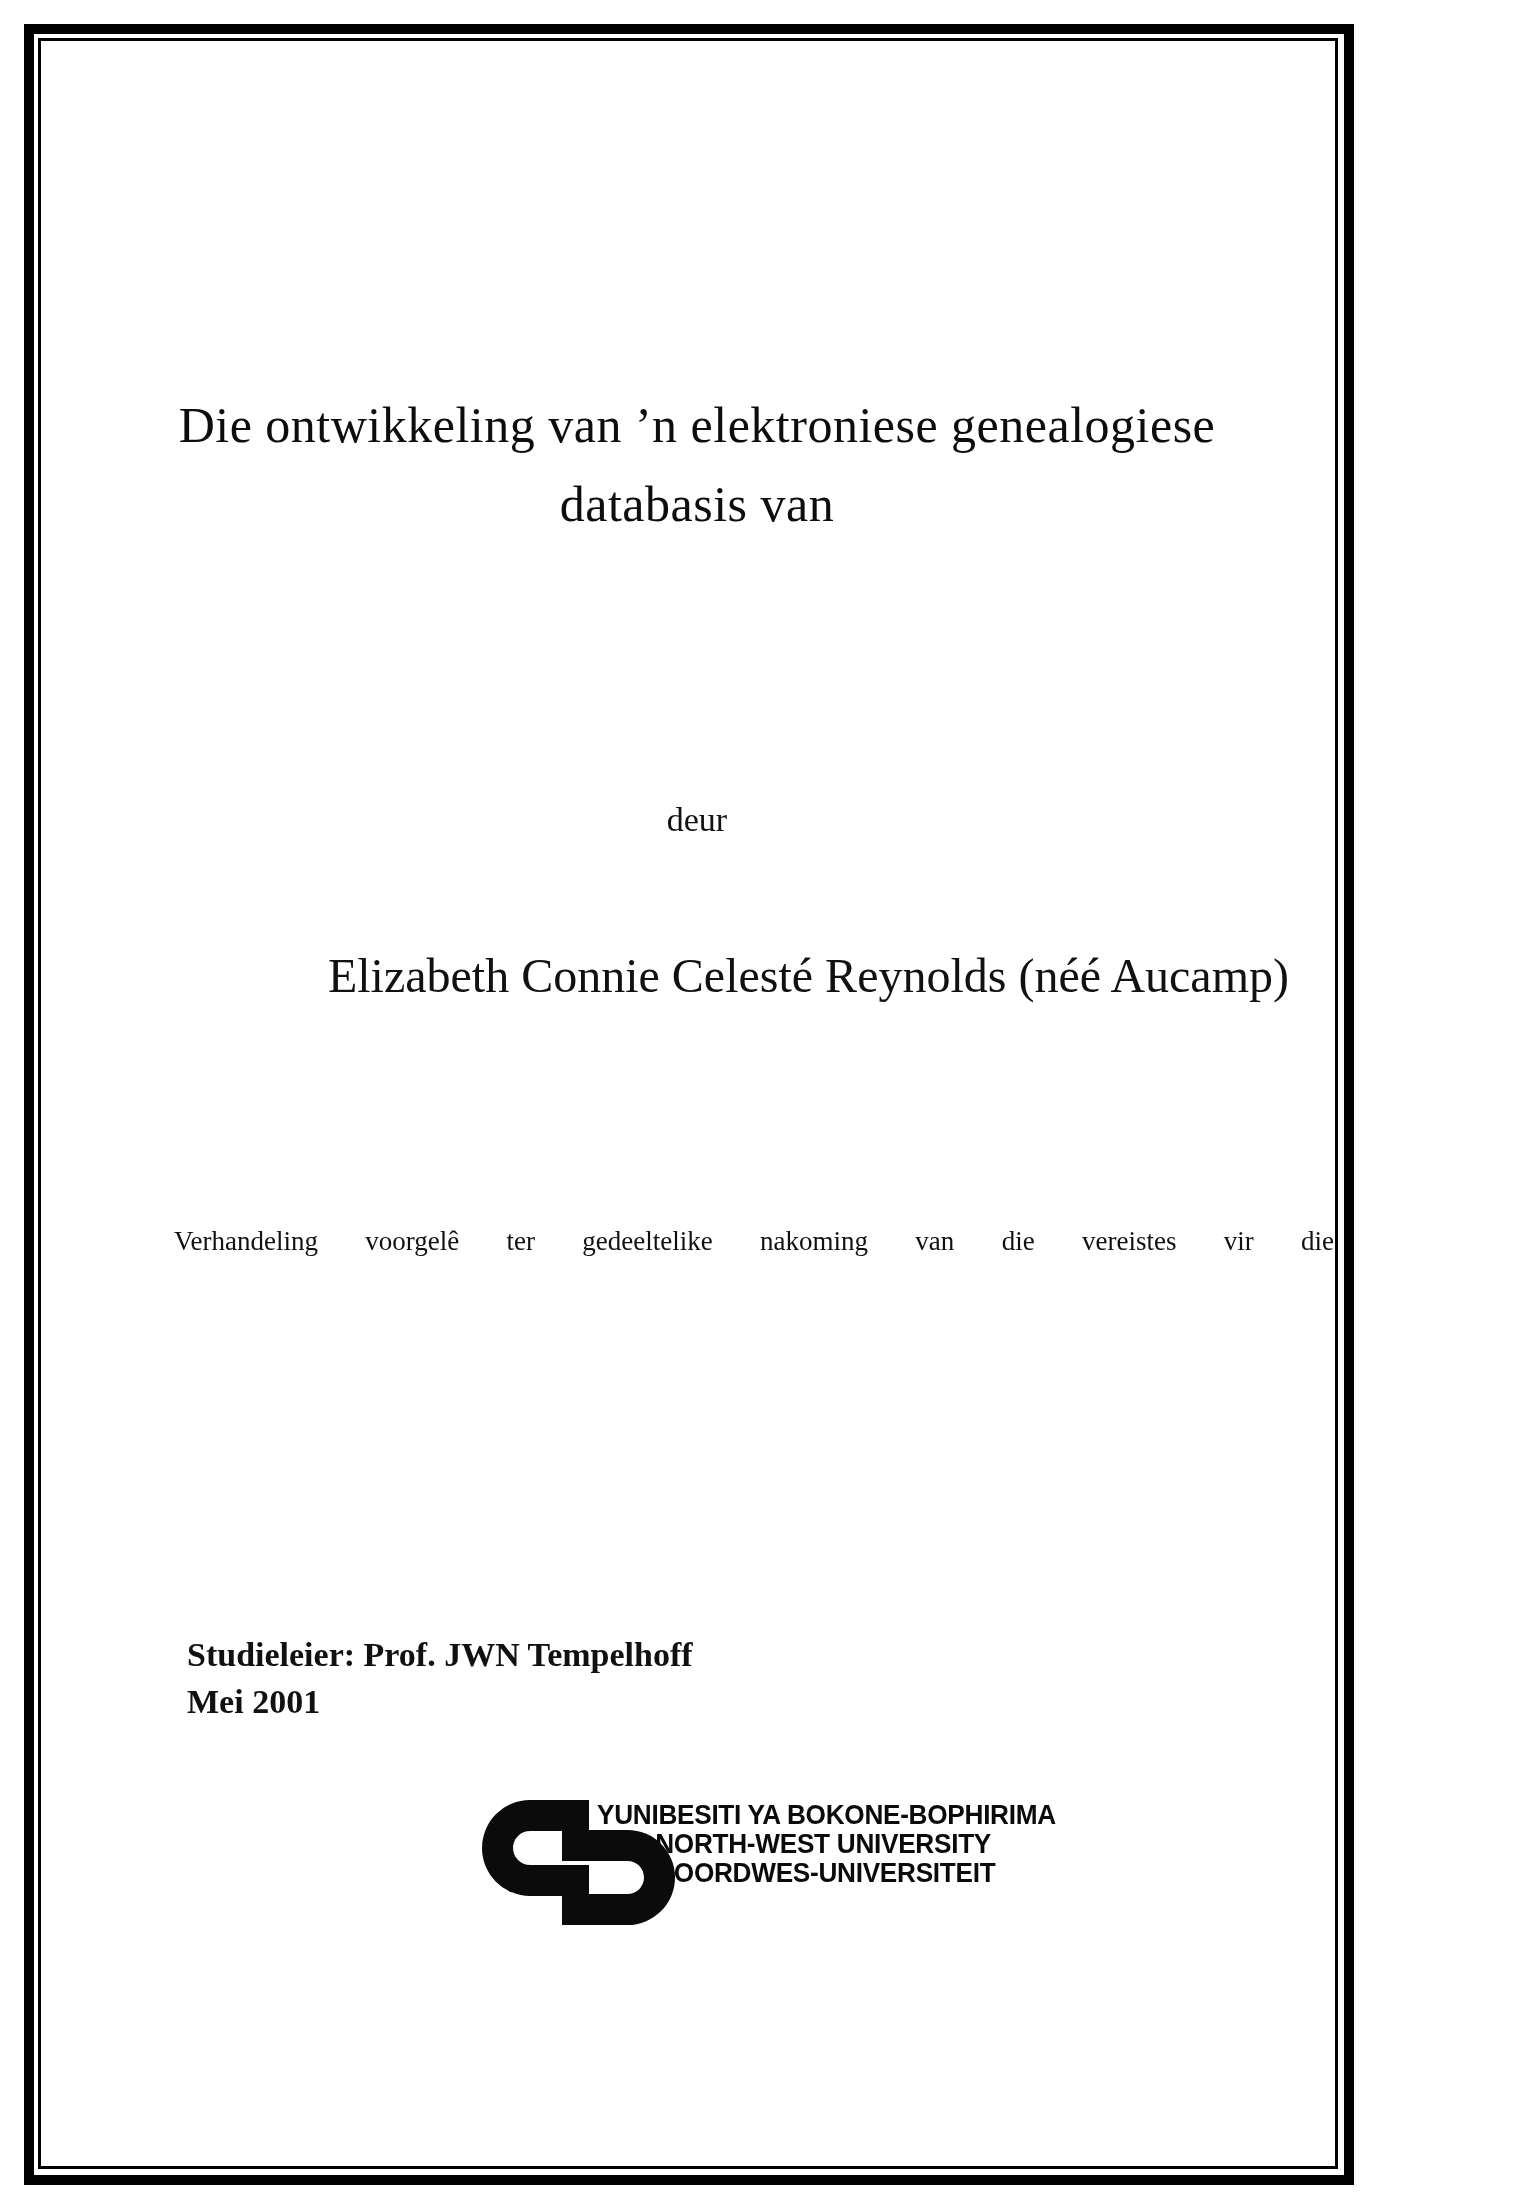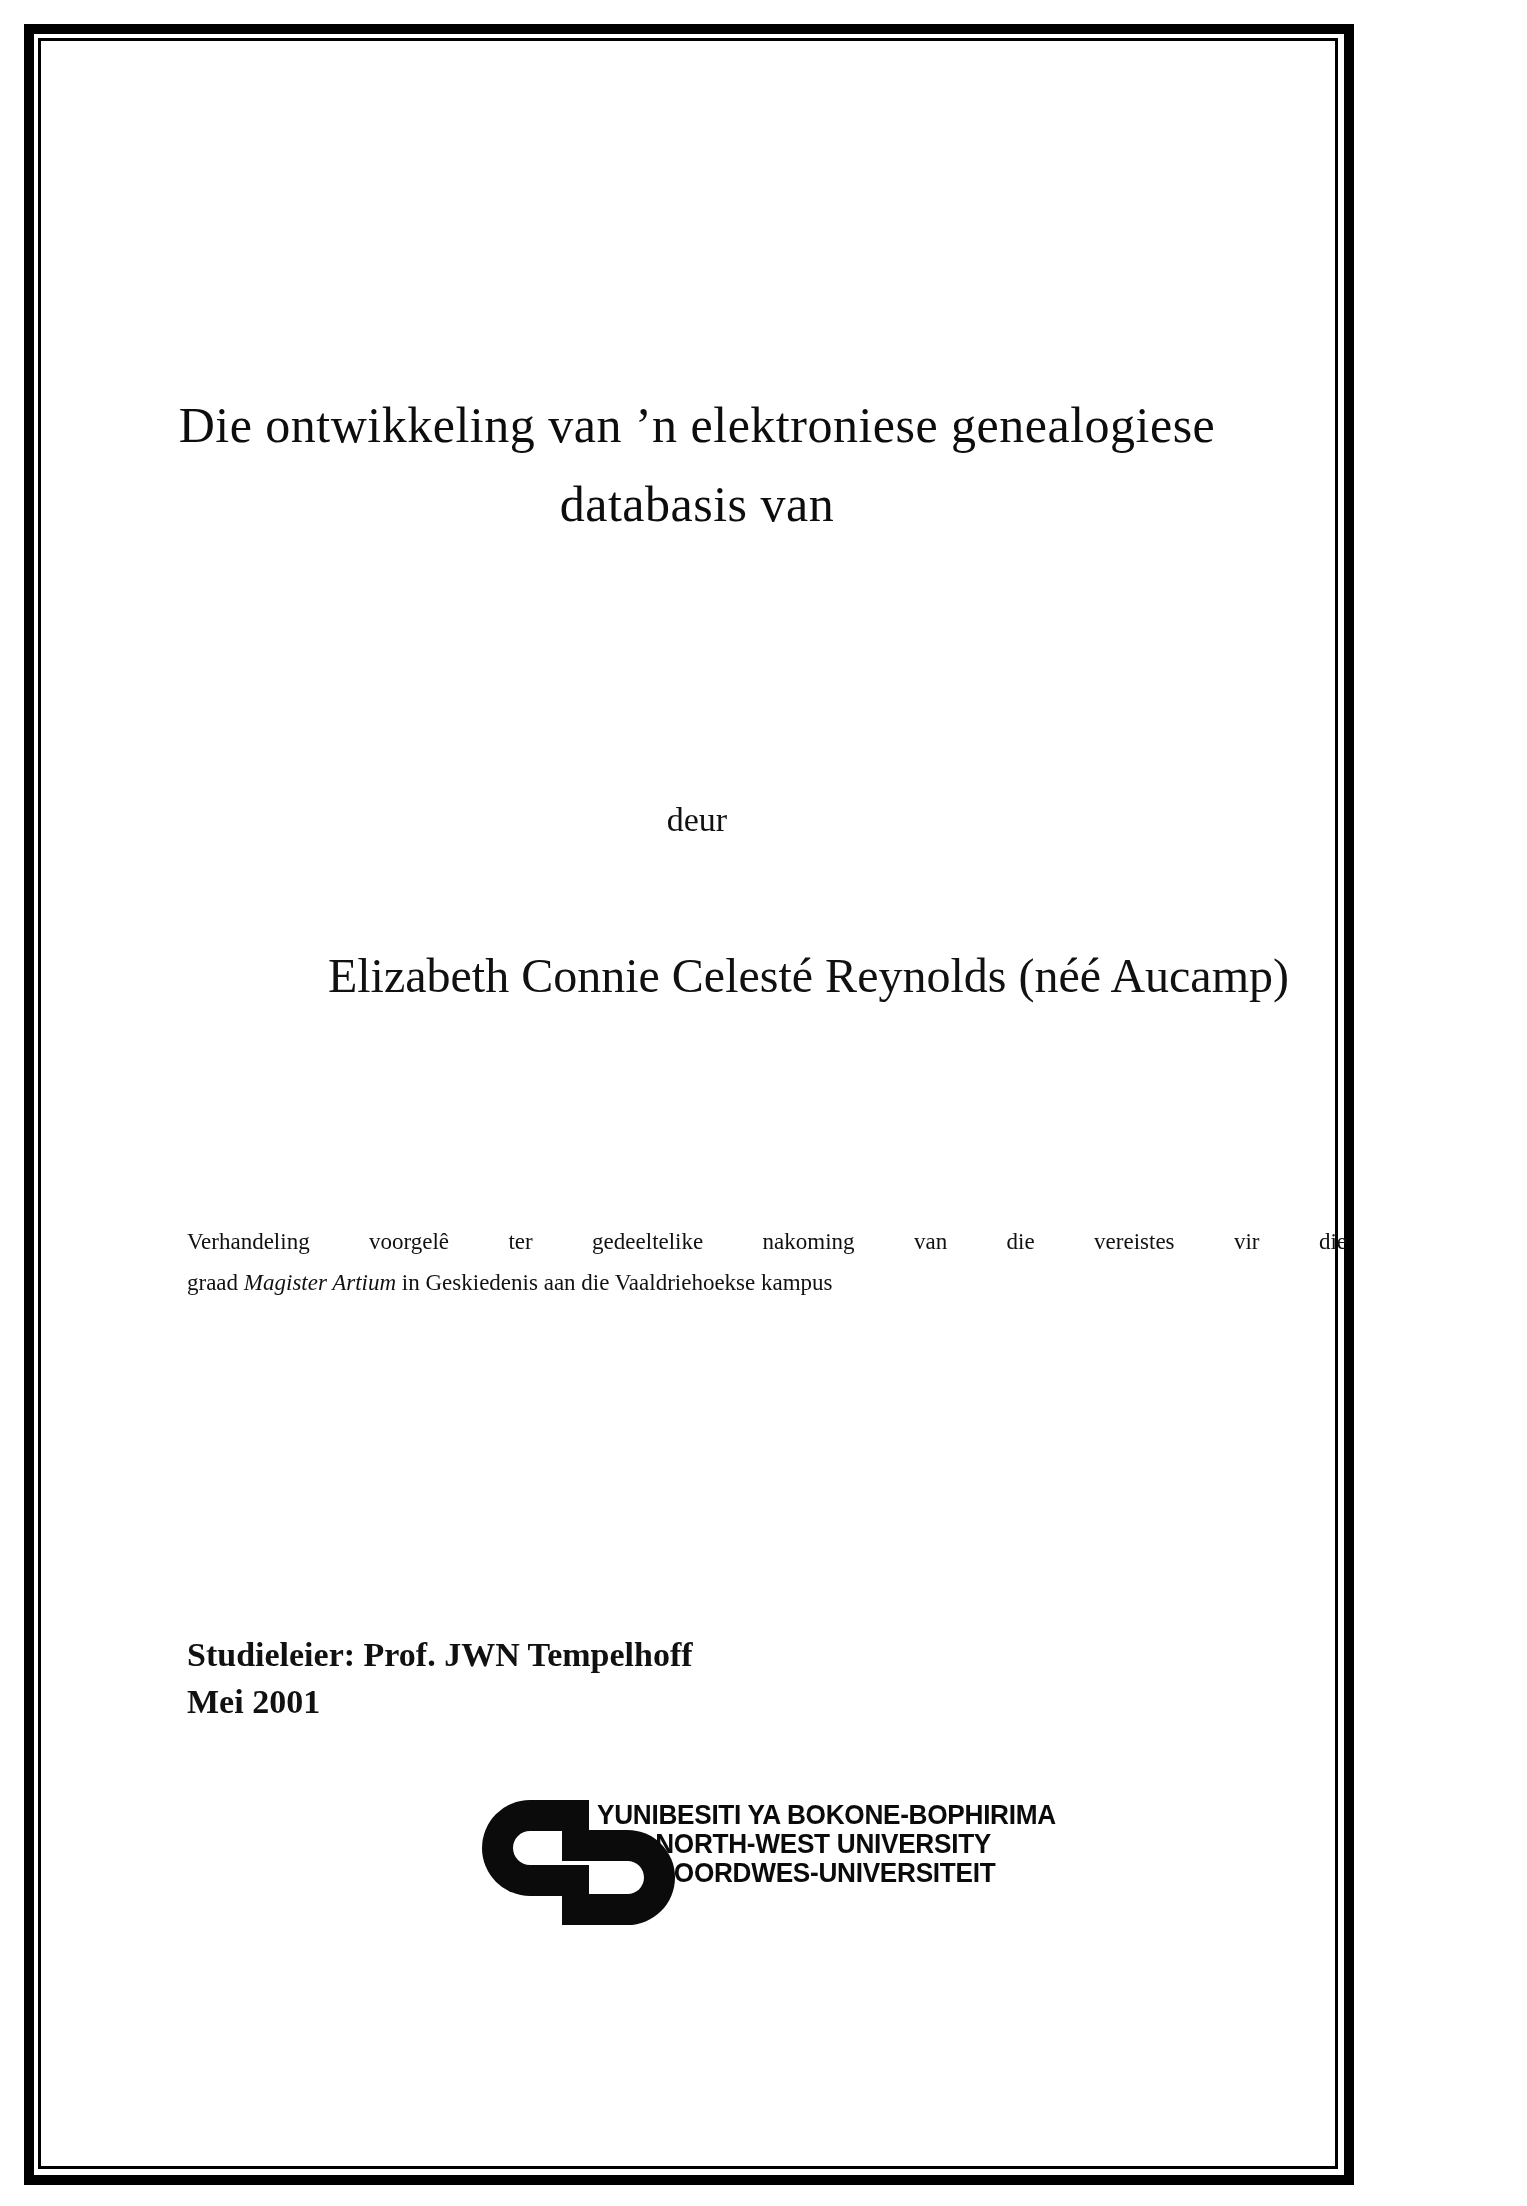--- a/index.html
+++ b/index.html
@@ -58,23 +58,23 @@
     left: 90px;
     right: 92px;
     text-align: right;
     font-size: 48px;
     line-height: 40px;
   }
 
   .statement {
     position: absolute;
     top: 1221px;
-    left: 187px;
+    left: 174px;
     width: 1160px;
-    font-size: 23px;
+    font-size: 27px;
     line-height: 41px;
   }
   .statement .justify-line {
     text-align: justify;
     text-align-last: justify;
   }
   .statement .ital { font-style: italic; }
 
   .supervisor-block {
     position: absolute;
@@ -146,21 +146,20 @@
   <div class="title-block">
     <div>Die ontwikkeling van ’n elektroniese genealogiese databasis van</div>
   </div>
 
   <div class="byline">deur</div>
 
   <div class="author">Elizabeth Connie Celesté Reynolds (néé Aucamp)</div>
 
   <div class="statement">
     <div class="justify-line">Verhandeling voorgelê ter gedeeltelike nakoming van die vereistes vir die</div>
-    <div><span>graad </span><span class="ital">Magister Artium</span><span> in Geskiedenis aan die Vaaldriehoekse kampus</span></div>
   </div>
 
   <div class="supervisor-block">
     <div>Studieleier: Prof. JWN Tempelhoff</div>
     <div>Mei 2001</div>
   </div>
 
   <div class="logo">
     <div class="logo-mark">
       <span class="link-left"></span>

